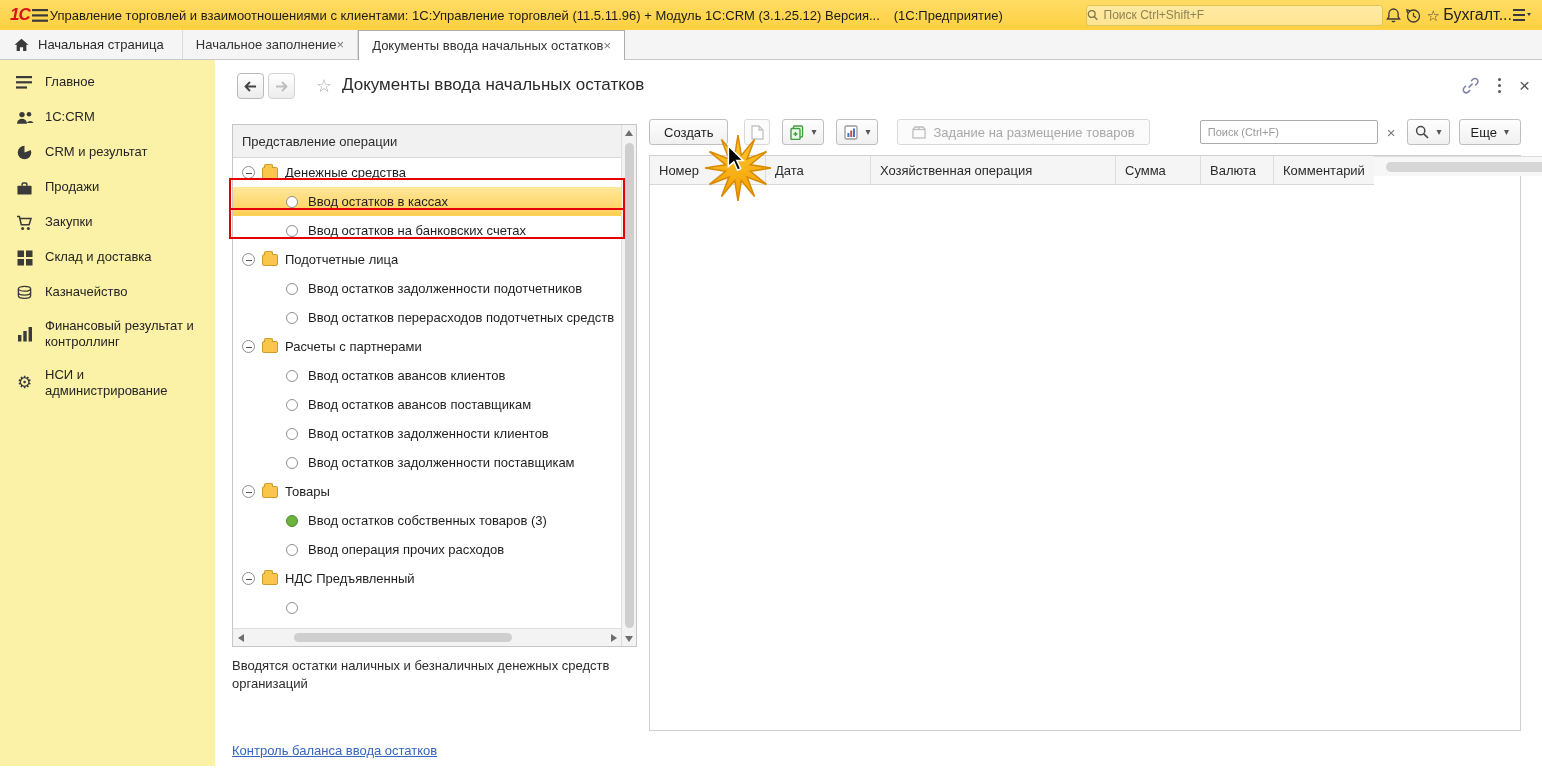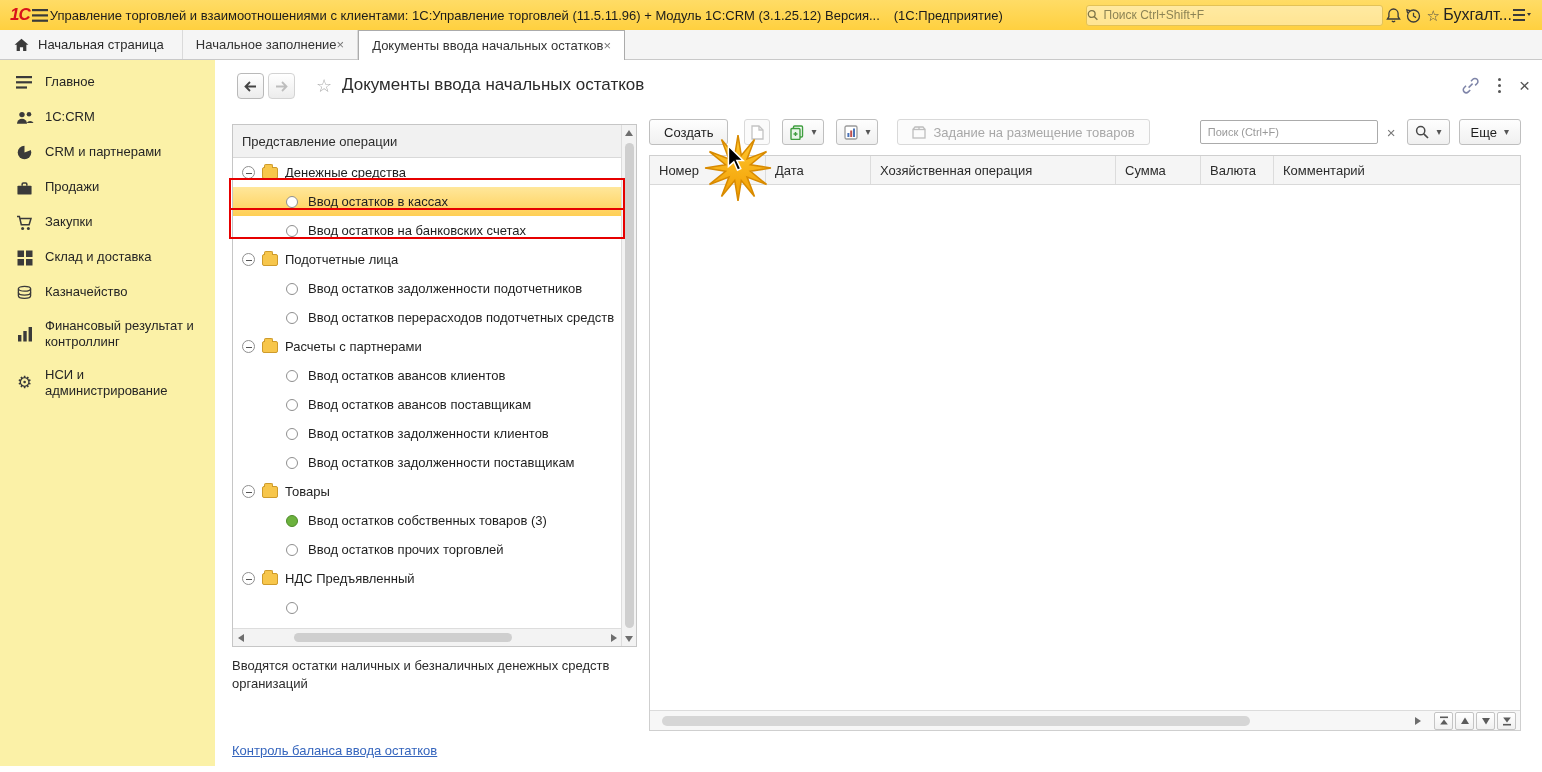--- a/index.html
+++ b/index.html
@@ -116,21 +116,21 @@
     display:flex; align-items:center; padding:0 7px; background:#fff;
   }
   .search-box input{ border:none; outline:none; width:100%; font-family:inherit; font-size:11px; color:#333; background:transparent; }
   .search-box input::placeholder{ color:#9a9a9a; }
   .clear-btn{ margin-left:6px; color:#777; font-size:15px; line-height:1; padding:0 3px; }
   .mag-dd{ margin-left:9px; }
   .more-btn{ margin-left:9px; padding:0 11px; }
 
   .grid{
     position:absolute; left:434px; top:95px; width:872px; height:576px;
-    border:1px solid #CFCFCF; background:#fff; display:flex; flex-direction:column;
+    border:1px solid #CFCFCF; background:#fff; display:flex; flex-direction:row;
   }
   .grid-header{ height:29px; flex:0 0 29px; background:#F5F5F5; border-bottom:1px solid #D9D9D9; display:flex; }
   .gcol{ display:flex; align-items:center; padding:0 9px; border-right:1px solid #DCDCDC; color:#2b2b2b; white-space:nowrap; overflow:hidden; }
   .gcol:nth-child(1){ width:116px; }
   .gcol:nth-child(2){ width:105px; }
   .gcol:nth-child(3){ width:245px; }
   .gcol:nth-child(4){ width:85px; }
   .gcol:nth-child(5){ width:73px; }
   .gcol:nth-child(6){ flex:1; border-right:none; }
   .grid-body{ flex:1; background:#fff; }
@@ -238,21 +238,21 @@
       </span>
     <span>1С:CRM</span>
   </div>
   <div class="side-item">
     <span class="icon">
         <svg width="17" height="17" viewBox="0 0 18 18">
           <circle cx="9" cy="9" r="7.2" fill="#3a3a3a"></circle>
           <path d="M9 9 L9 0.8 A8.2 8.2 0 0 1 16.6 6 Z" fill="#FBF1A7"></path>
         </svg>
       </span>
-    <span>CRM и партнерами</span>
+    <span>CRM и результат</span>
   </div>
   <div class="side-item">
     <span class="icon">
         <svg width="17" height="16" viewBox="0 0 18 17">
           <rect x="1.5" y="6" width="15" height="9.5" rx="1" fill="#3a3a3a"></rect>
           <path d="M6.5 6 V4.4 a1.2 1.2 0 0 1 1.2-1.2 h2.6 a1.2 1.2 0 0 1 1.2 1.2 V6" fill="none" stroke="#3a3a3a" stroke-width="1.6"></path>
         </svg>
       </span>
     <span>Продажи</span>
   </div>
@@ -395,21 +395,21 @@
           <span class="expander"></span>
             <span class="folder"></span>
           <span class="tlabel">Товары</span>
         </div>
         <div class="trow item">
           <span class="radio green"></span>
           <span class="tlabel">Ввод остатков собственных товаров (3)</span>
         </div>
         <div class="trow item">
           <span class="radio"></span>
-          <span class="tlabel">Ввод остатков прочих торговлей</span>
+          <span class="tlabel">Ввод операция прочих расходов</span>
         </div>
         <div class="trow group">
           <span class="expander"></span>
             <span class="folder"></span>
           <span class="tlabel">НДС Предъявленный</span>
         </div>
         <div class="trow item">
           <span class="radio"></span>
           <span class="tlabel"></span>
         </div>

